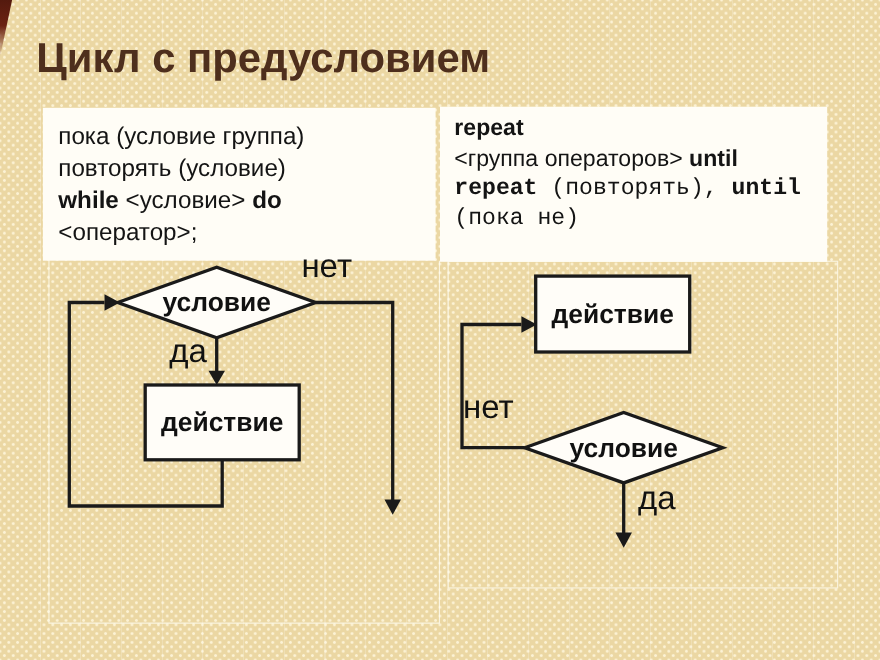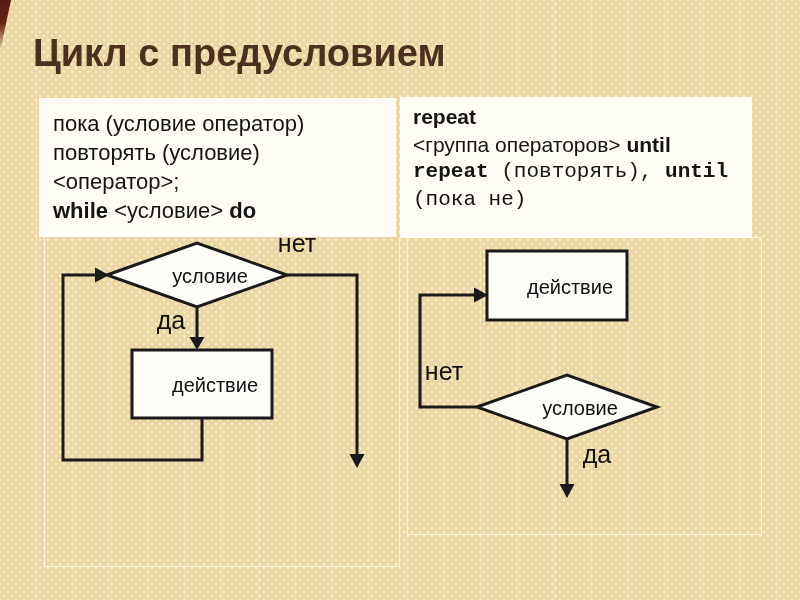--- a/index.html
+++ b/index.html
@@ -40,37 +40,37 @@
     position:absolute;border:1px solid rgba(255,253,244,0.75);
     box-sizing:border-box;
   }
   #panel-left{left:44px;top:237px;width:356px;height:330px;border-top:none;}
   #panel-right{left:407px;top:237px;width:355px;height:298px;}
   #flow-svg{position:absolute;left:0;top:0;}
   .flow-label{
     position:absolute;transform:translate(-50%,-50%);
     color:#111;white-space:nowrap;
   }
-  .shape-label{font-weight:normal;font-size:20px;margin-left:13px;}
-  .branch-label{font-size:25px;}
+  .shape-label{font-weight:bold;font-size:24px;}
+  .branch-label{font-size:30px;}
 </style>
 </head>
 <body>
 
 <div id="slide">
 
   <div class="corner-accent"></div>
 
   <div id="heading-left" class="heading">Цикл с предусловием</div>
 
   <div id="code-box-left" class="code-box">
-    <div class="code-line">пока (условие оператор)</div>
+    <div class="code-line">пока (условие группа)</div>
     <div class="code-line">повторять (условие)</div>
+    <div class="code-line"><b>while</b><span> &lt;условие&gt; </span><b>do</b></div>
     <div class="code-line">&lt;оператор&gt;;</div>
-    <div class="code-line"><b>while</b><span> &lt;условие&gt; </span><b>do</b></div>
   </div>
 
   <div id="code-box-right" class="code-box">
     <div class="code-line"><b>repeat</b></div>
     <div class="code-line"><span>&lt;группа операторов&gt; </span><b>until</b></div>
     <div class="code-flow"><b>repeat</b><span> (повторять), </span><b>until</b><span> (пока не)</span></div>
   </div>
 
   <div id="panel-left" class="panel"></div>
   <div id="panel-right" class="panel"></div>

